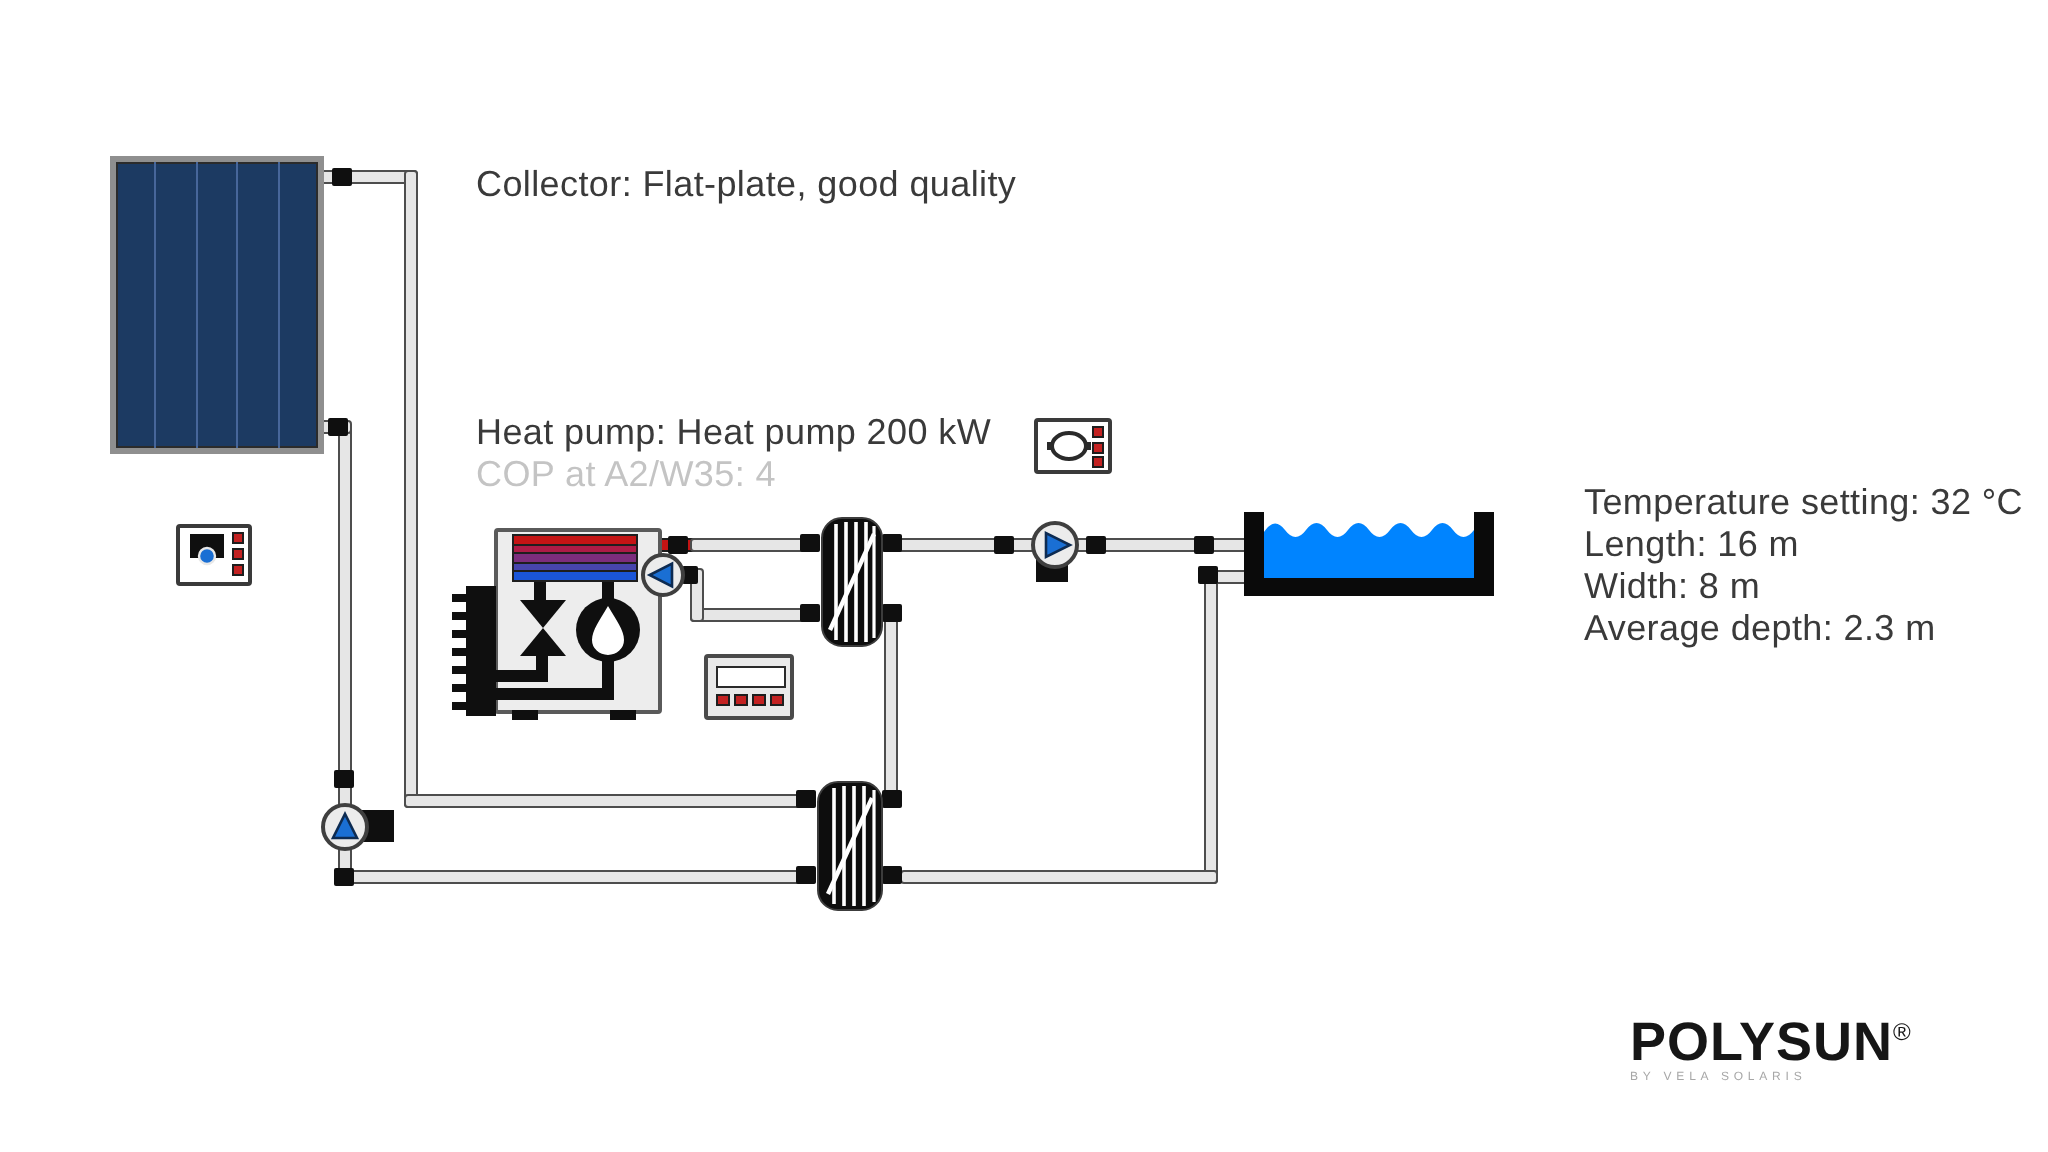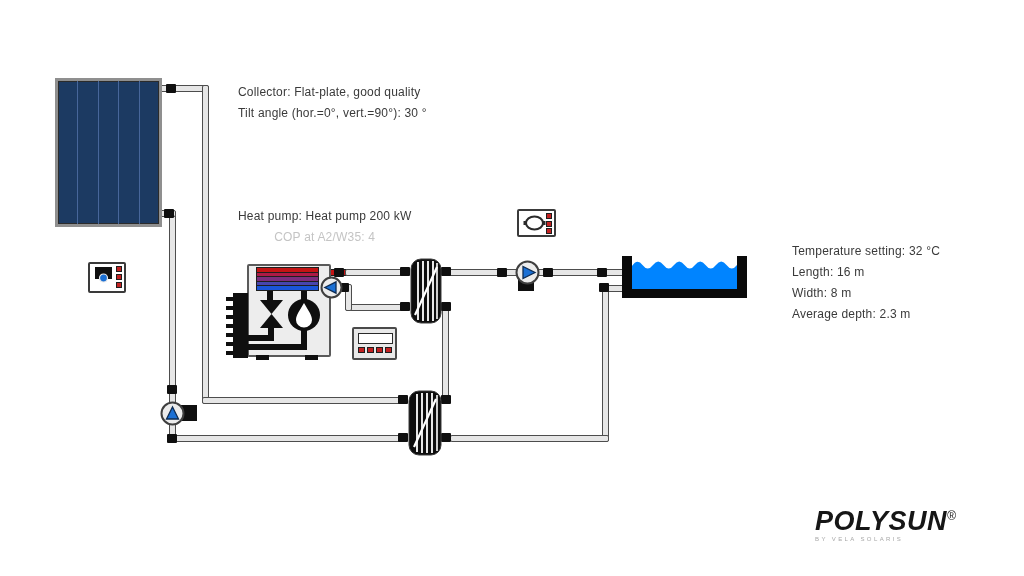--- a/index.html
+++ b/index.html
@@ -25,24 +25,24 @@
         box-sizing:border-box;display:flex;flex-direction:column;}
   .coil i{flex:1;border-bottom:1px solid #1e1e1e;}
   .coil i:last-child{border-bottom:none;}
   
   .ctrl{position:absolute;background:#fff;border:2px solid #3a3a3a;box-sizing:border-box;border-radius:2px;}
   .rbtn{position:absolute;width:6px;height:6px;background:#c32222;border:1px solid #1e1e1e;box-sizing:border-box;}
   .display-unit{position:absolute;left:352px;top:327px;width:45px;height:33px;background:#e9e9e9;
                 border:2px solid #4a4a4a;box-sizing:border-box;border-radius:2px;}
   .display-bar{position:absolute;left:4px;top:4px;width:33px;height:9px;background:#fff;border:1px solid #2a2a2a;}
   
-  .note{position:absolute;font-size:12px;line-height:21px;color:#3a3a3a;letter-spacing:.2px;white-space:nowrap;}
-  .note .muted{color:#c4c4c4;text-align:center;}
+  .note{position:absolute;font-size:18px;line-height:21px;color:#3a3a3a;letter-spacing:.2px;white-space:nowrap;}
+  .note .muted{color:#c4c4c4;}
   .logo{position:absolute;left:815px;top:503px;color:#161616;}
-  .logo .word{font-size:27px;font-weight:600;letter-spacing:.5px;line-height:27px;font-style:italic;}
+  .logo .word{font-size:27px;font-weight:600;letter-spacing:.5px;line-height:27px;}
   .logo sup{font-size:12px;font-weight:400;vertical-align:10px;}
   .logo .tag{font-size:6px;letter-spacing:2.4px;color:#a7a7a7;margin-top:1px;}
 </style>
 </head>
 <body>
 
 <div class="stage">
 
   <div class="pipe" style="left:160px;top:85px;width:49px;height:7px"></div>
   <div class="pipe" style="left:202px;top:85px;width:7px;height:319px"></div>
@@ -193,21 +193,20 @@
 
   <svg class="abs" style="left:622px;top:256px" width="125" height="42">
     <path d="M10,33 L10,10 Q15.25,2 20.5,9 T31,9 T41.5,9 T52,9 T62.5,9 T73,9 T83.5,9 T94,9 T104.5,9 T115,9 L115,33 Z" fill="#0084ff"></path>
     <rect x="0" y="0" width="10" height="42" fill="#0a0a0a"></rect>
     <rect x="115" y="0" width="10" height="42" fill="#0a0a0a"></rect>
     <rect x="0" y="33" width="125" height="9" fill="#0a0a0a"></rect>
   </svg>
 
   <div class="note" style="left:238px;top:82px">
     <div>Collector: Flat-plate, good quality</div>
-    <div>Tilt angle (hor.=0°, vert.=90°): 30 °</div>
   </div>
 
   <div class="note" style="left:238px;top:206px">
     <div>Heat pump: Heat pump 200 kW</div>
     <div class="muted">COP at A2/W35: 4</div>
   </div>
 
   <div class="note" style="left:792px;top:241px">
     <div>Temperature setting: 32 °C</div>
     <div>Length: 16 m</div>

